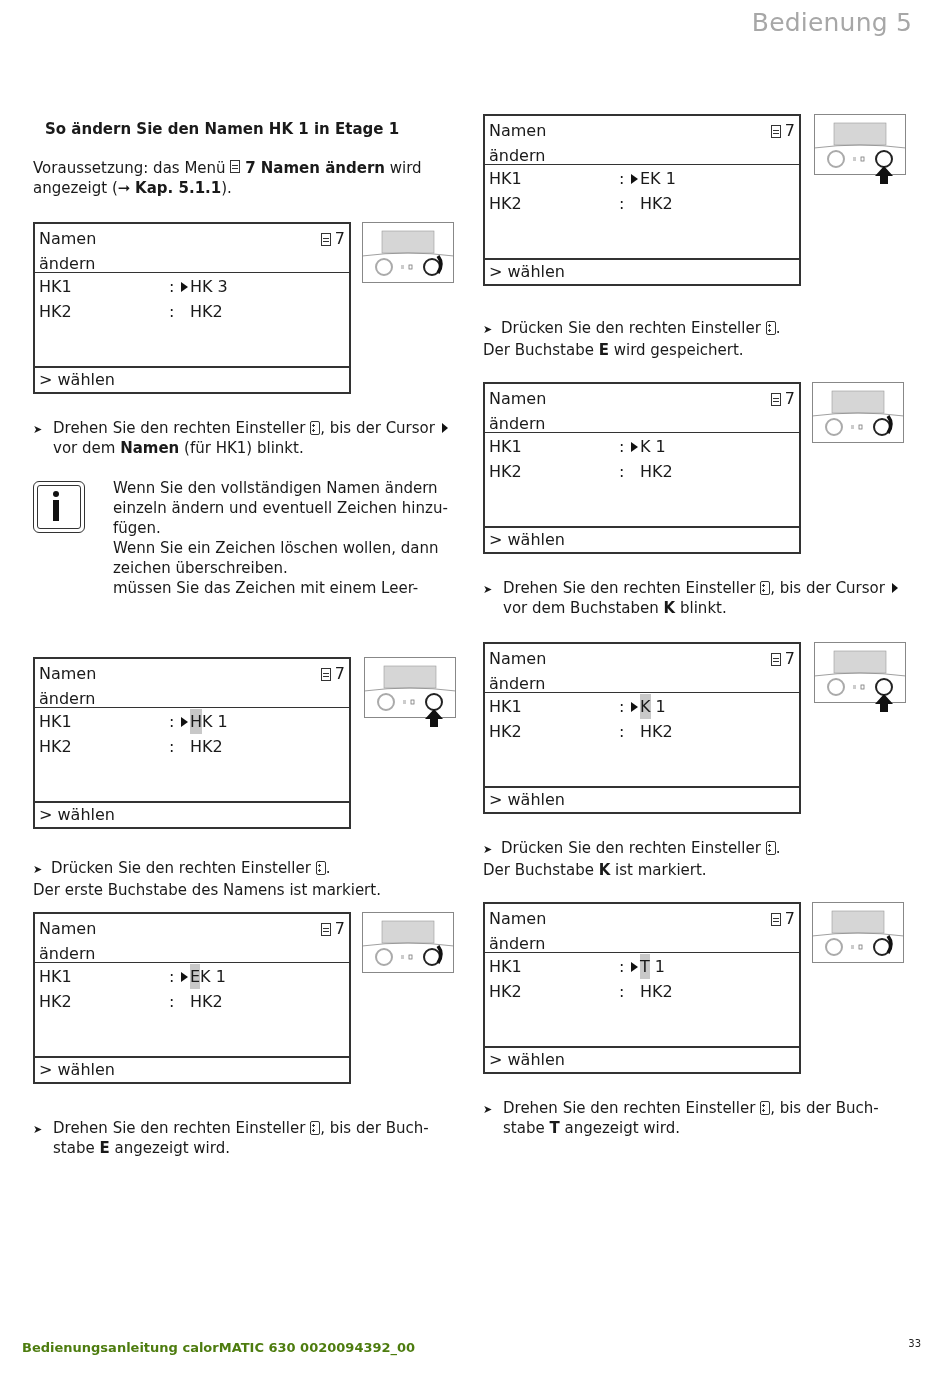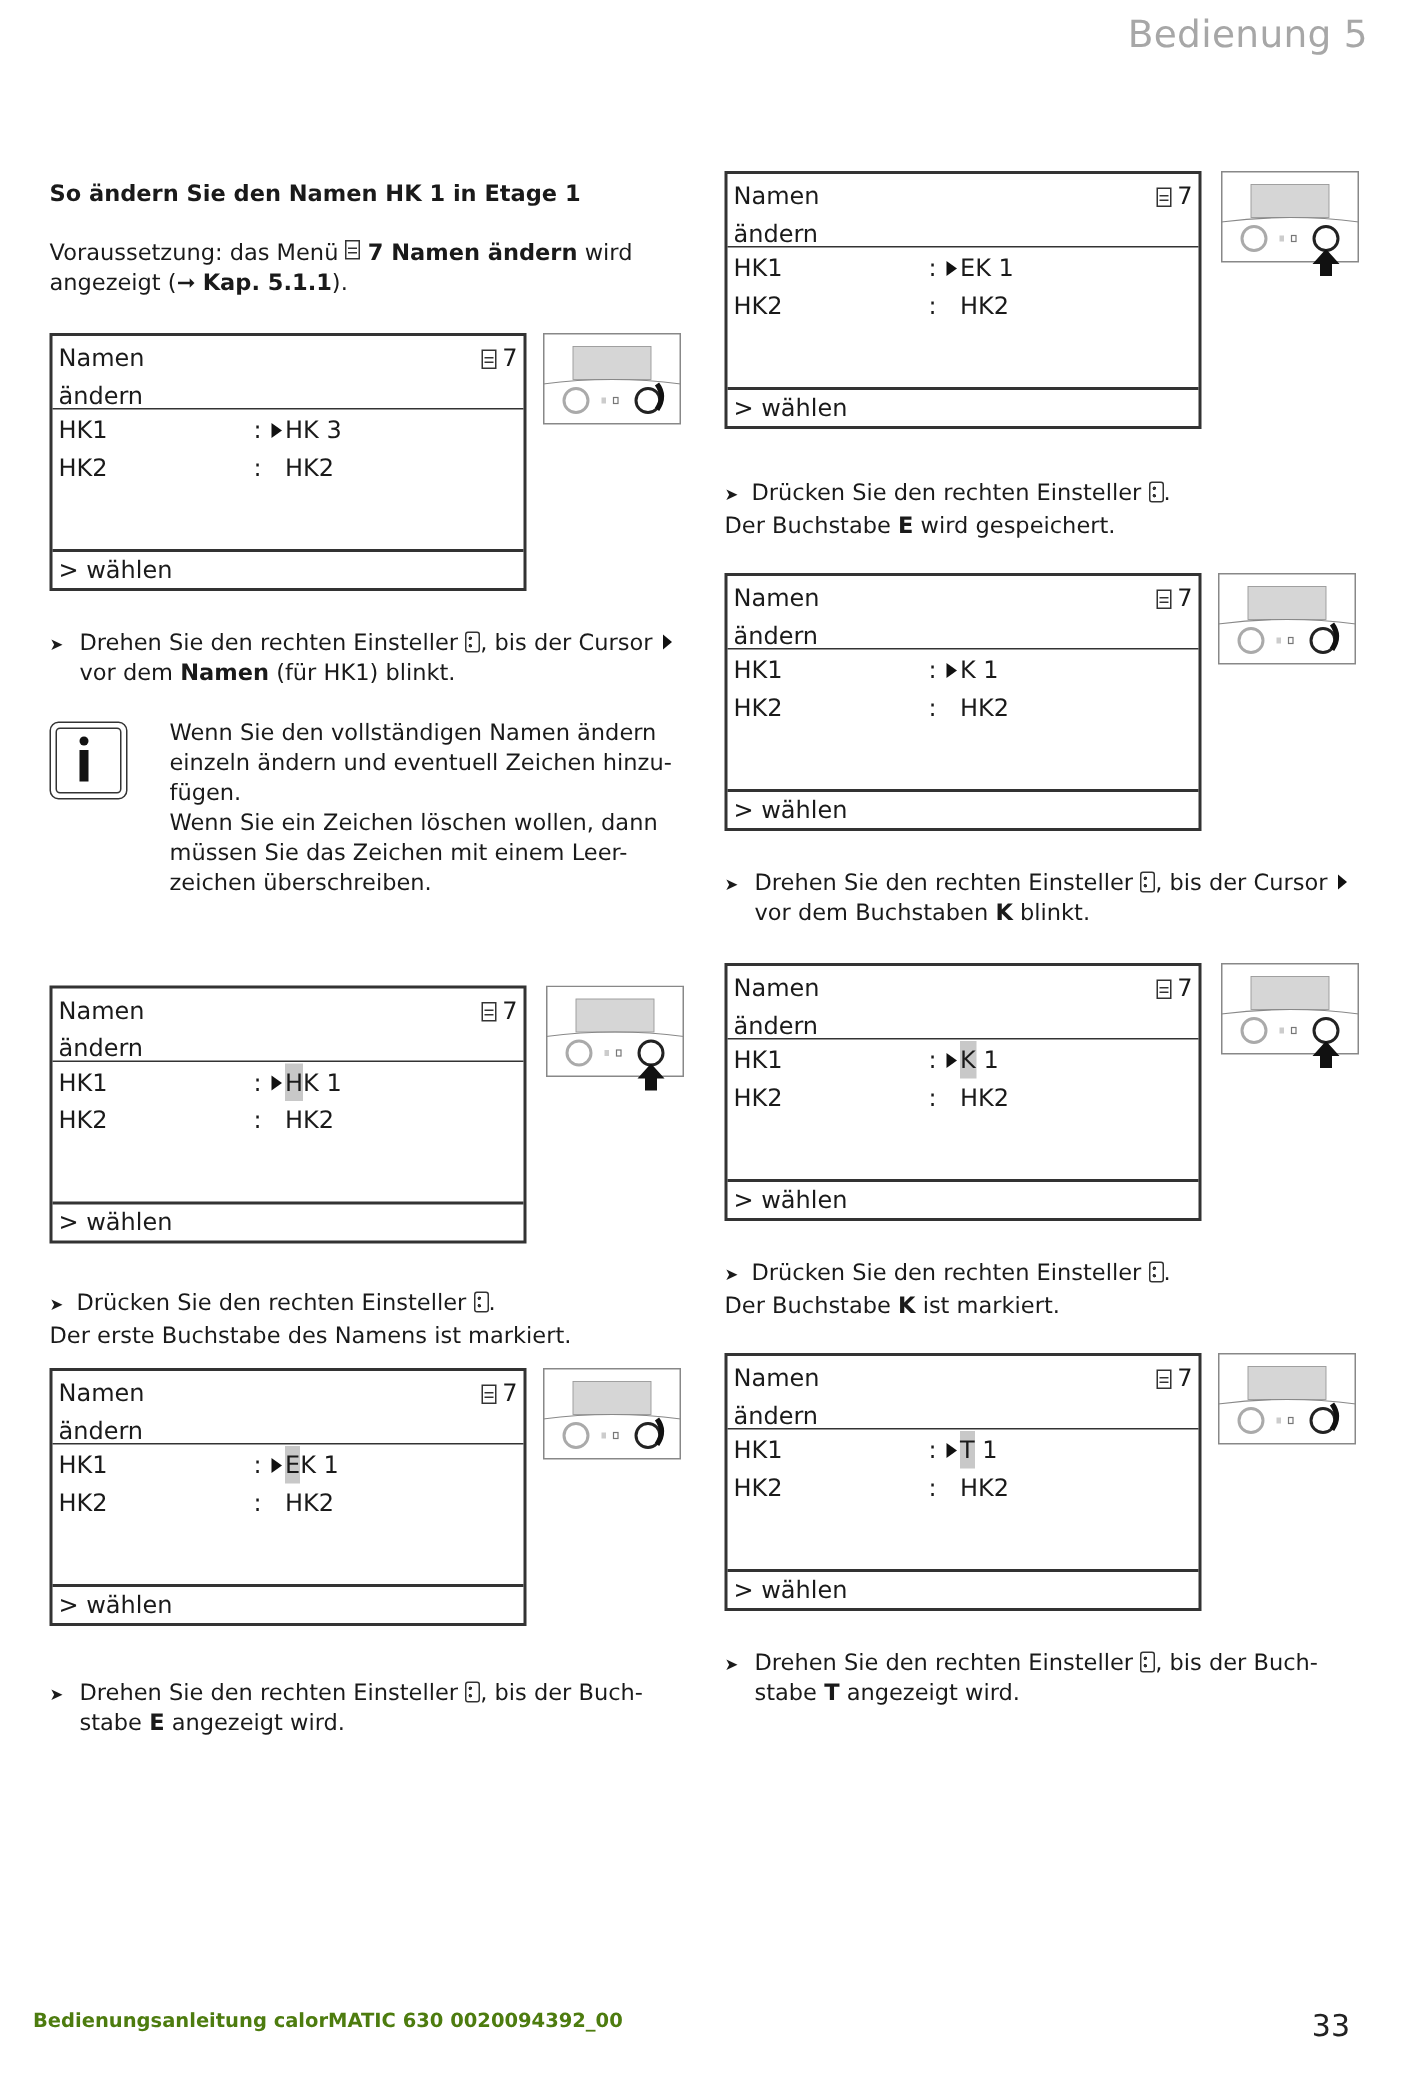--- a/index.html
+++ b/index.html
@@ -1,21 +1,21 @@
 <!DOCTYPE html>
 <html><head>
 <meta charset="utf-8">
 <style>
   html, body { margin:0; padding:0; background:#fff; }
   body { width:950px; height:1387px; position:relative; overflow:hidden;
          font-family:"DejaVu Sans", sans-serif; color:#1a1a1a; }
   .hdr { position:absolute; top:8px; right:38px; font-size:25px; color:#a7a7a7; letter-spacing:0.2px; }
   .p { position:absolute; font-size:15px; line-height:20px; }
   .b { font-weight:bold; }
-  .h2 { font-weight:bold; font-size:15px; }
+  .h2 { font-weight:bold; font-size:15px;margin-left:12px; }
   .screen { position:absolute; width:318px; height:172px; border:2px solid #333; background:#fff; box-sizing:border-box; }
   .screen .title { position:absolute; left:4px; top:2px; font-size:16px; line-height:25px; }
   .screen .num { position:absolute; right:4px; top:4px; font-size:16px; line-height:22px; display:flex; align-items:center; gap:4px; }
   .screen .sep1 { position:absolute; left:0; right:0; top:48px; border-top:1.5px solid #333; }
   .screen .row { position:absolute; left:4px; right:4px; font-size:16px; line-height:25px; }
   .screen .row .k { position:absolute; left:0; }
   .screen .row .c { position:absolute; left:130px; }
   .screen .row .v { position:absolute; left:142px; display:flex; align-items:center; white-space:pre; }
   .screen .sep2 { position:absolute; left:0; right:0; bottom:24px; border-top:2px solid #333; }
   .screen .foot { position:absolute; left:4px; bottom:0; font-size:16px; line-height:24px; }
@@ -26,21 +26,21 @@
       linear-gradient(#333,#333) 1px 7px/6px 1.3px no-repeat; }
   .knobicon { display:inline-block; width:10px; height:14px; border:1.3px solid #333; border-radius:2px; box-sizing:border-box; vertical-align:-2px; position:relative;
       background: radial-gradient(circle,#333 1px,transparent 1.3px) 1px 2px/3px 3px no-repeat,
                   radial-gradient(circle,#333 1px,transparent 1.3px) 1px 7px/3px 3px no-repeat; }
   .dev { position:absolute; width:92px; height:62px; }
   .info { position:absolute; left:33px; top:481px; width:52px; height:52px; border:1.5px solid #333; border-radius:6px; box-sizing:border-box; }
   .info .in { position:absolute; left:3px; top:3px; right:3px; bottom:3px; border:1.5px solid #333; border-radius:3px; }
   .info .dot { position:absolute; left:19px; top:9px; width:6px; height:6px; border-radius:3px; background:#111; }
   .info .bar { position:absolute; left:19px; top:18px; width:6px; height:21px; background:#111; }
   .footer { position:absolute; left:22px; top:1340px; font-size:13px; color:#4d7c0f;font-weight:bold; }
-  .pagenum { position:absolute; right:50px; top:1338px; font-size:20px; color:#222; }
+  .pagenum { position:absolute; right:29px; top:1338px; font-size:10px; color:#222; }
 </style>
 </head>
 <body>
 
 <div class="hdr">Bedienung 5</div>
 
 <div class="p h2" style="left:33px;top:119px;">So ändern Sie den Namen HK 1 in Etage 1</div>
 
 <div class="p" style="left:33px;top:158px;width:420px;">
   <span>Voraussetzung: das Menü</span>
@@ -96,22 +96,22 @@
 <div class="info">
     <div class="in"></div>
     <div class="dot"></div>
     <div class="bar"></div>
   </div>
 <div class="p" style="left:113px;top:478px;width:340px;">
   <div>Wenn Sie den vollständigen Namen ändern</div>
   <div>einzeln ändern und eventuell Zeichen hinzu-</div>
   <div>fügen.</div>
   <div>Wenn Sie ein Zeichen löschen wollen, dann</div>
+  <div>zeichen überschreiben.</div>
   <div>müssen Sie das Zeichen mit einem Leer-</div>
-  <div>zeichen überschreiben.</div>
 </div>
 
 <div class="screen" style="left:33px;top:657px;">
     <div class="title"><span>Namen</span><br><span>ändern</span></div>
     <div class="num">
       <span class="menuicon"></span>
       <span>7</span>
     </div>
     <div class="sep1"></div>
     <div class="row" style="top:50px;">

